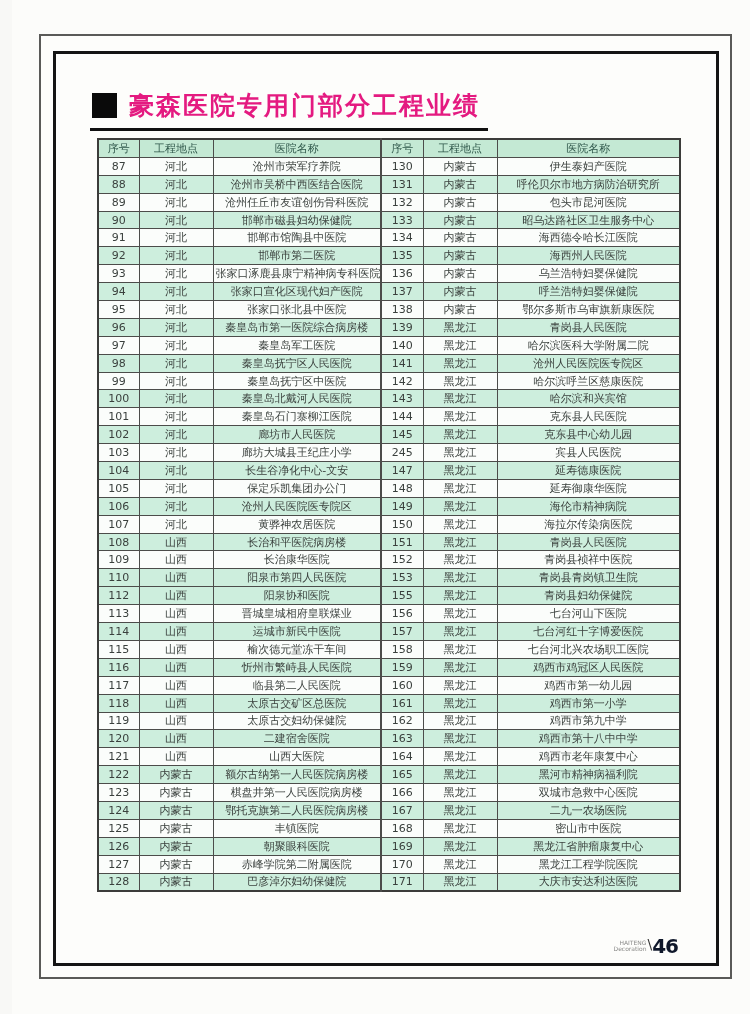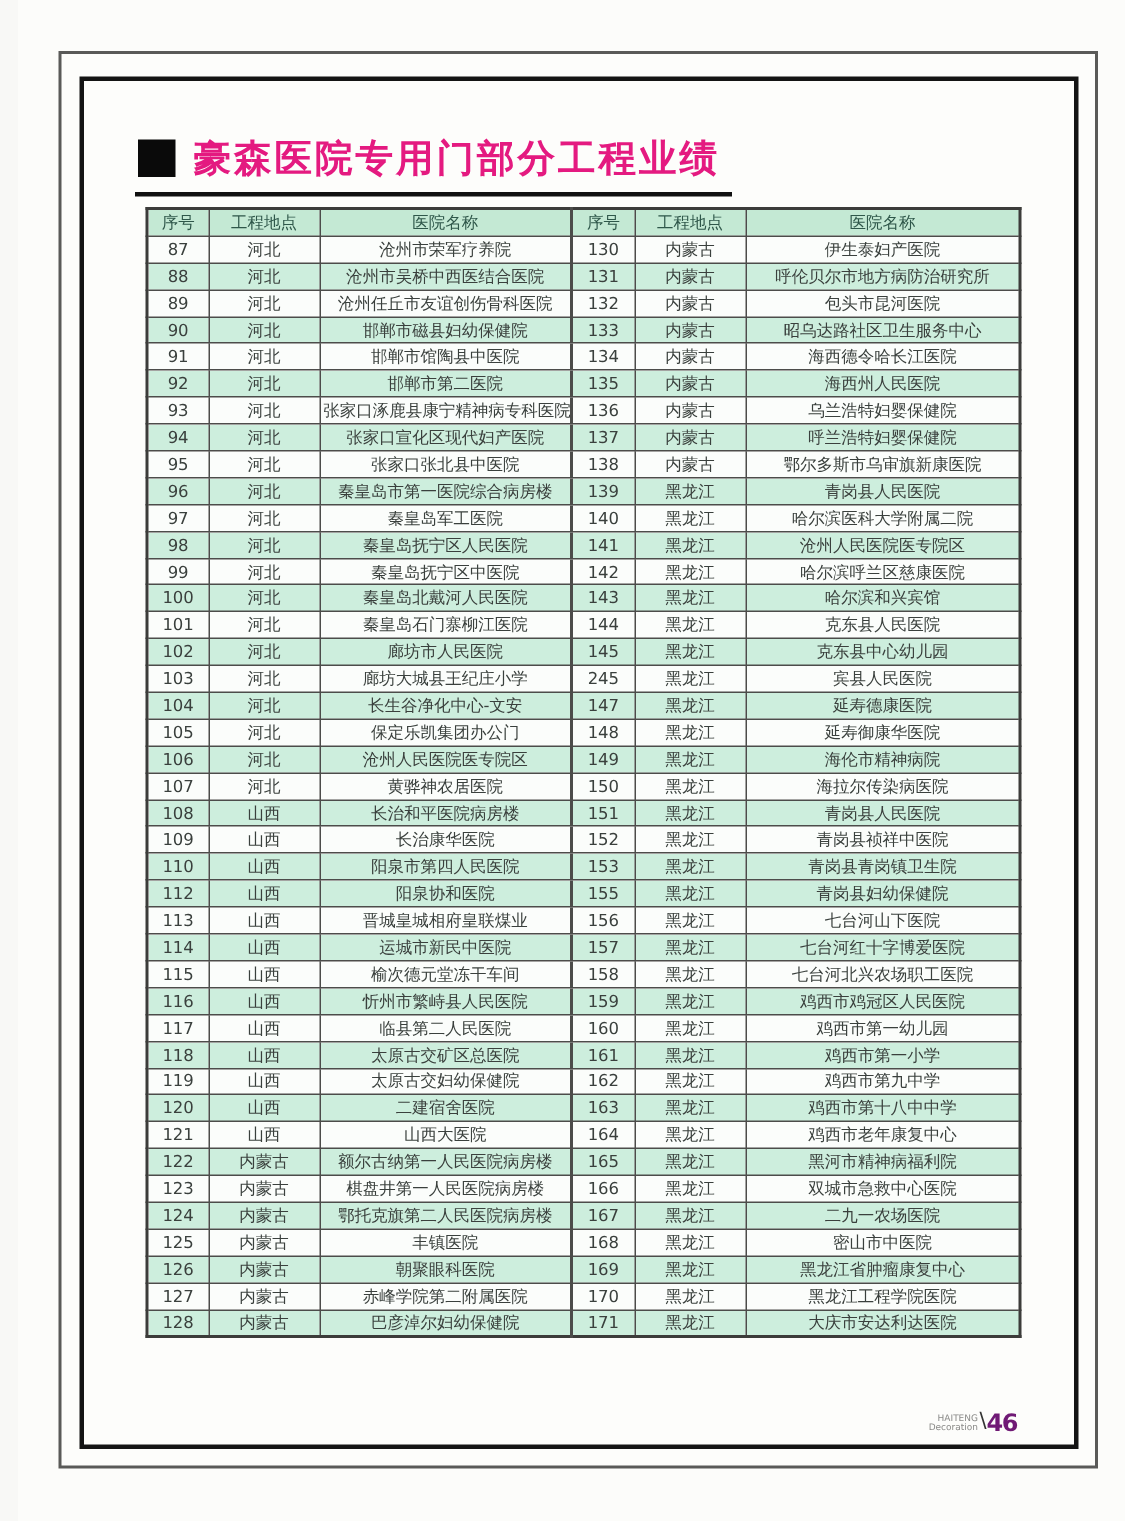--- a/index.html
+++ b/index.html
@@ -72,21 +72,21 @@
   .brand{
     display:flex;flex-direction:column;align-items:flex-end;
     font-size:6px;line-height:6px;color:#8a8a88;
     margin-right:1px;
   }
   .brand span{display:block;}
   .slash{
     font-size:14px;color:#333;transform:translateY(-2px);
   }
   .pagenum{
-    font-size:16px;font-weight:bold;color:#701a75;letter-spacing:-1px;
+    font-size:20px;font-weight:bold;color:#0f172a;letter-spacing:-1px;
   }
 </style>
 </head>
 <body>
 
 <div class="page">
   <div class="outer-frame">
     <div class="inner-frame">
 
       <div class="title-block">

